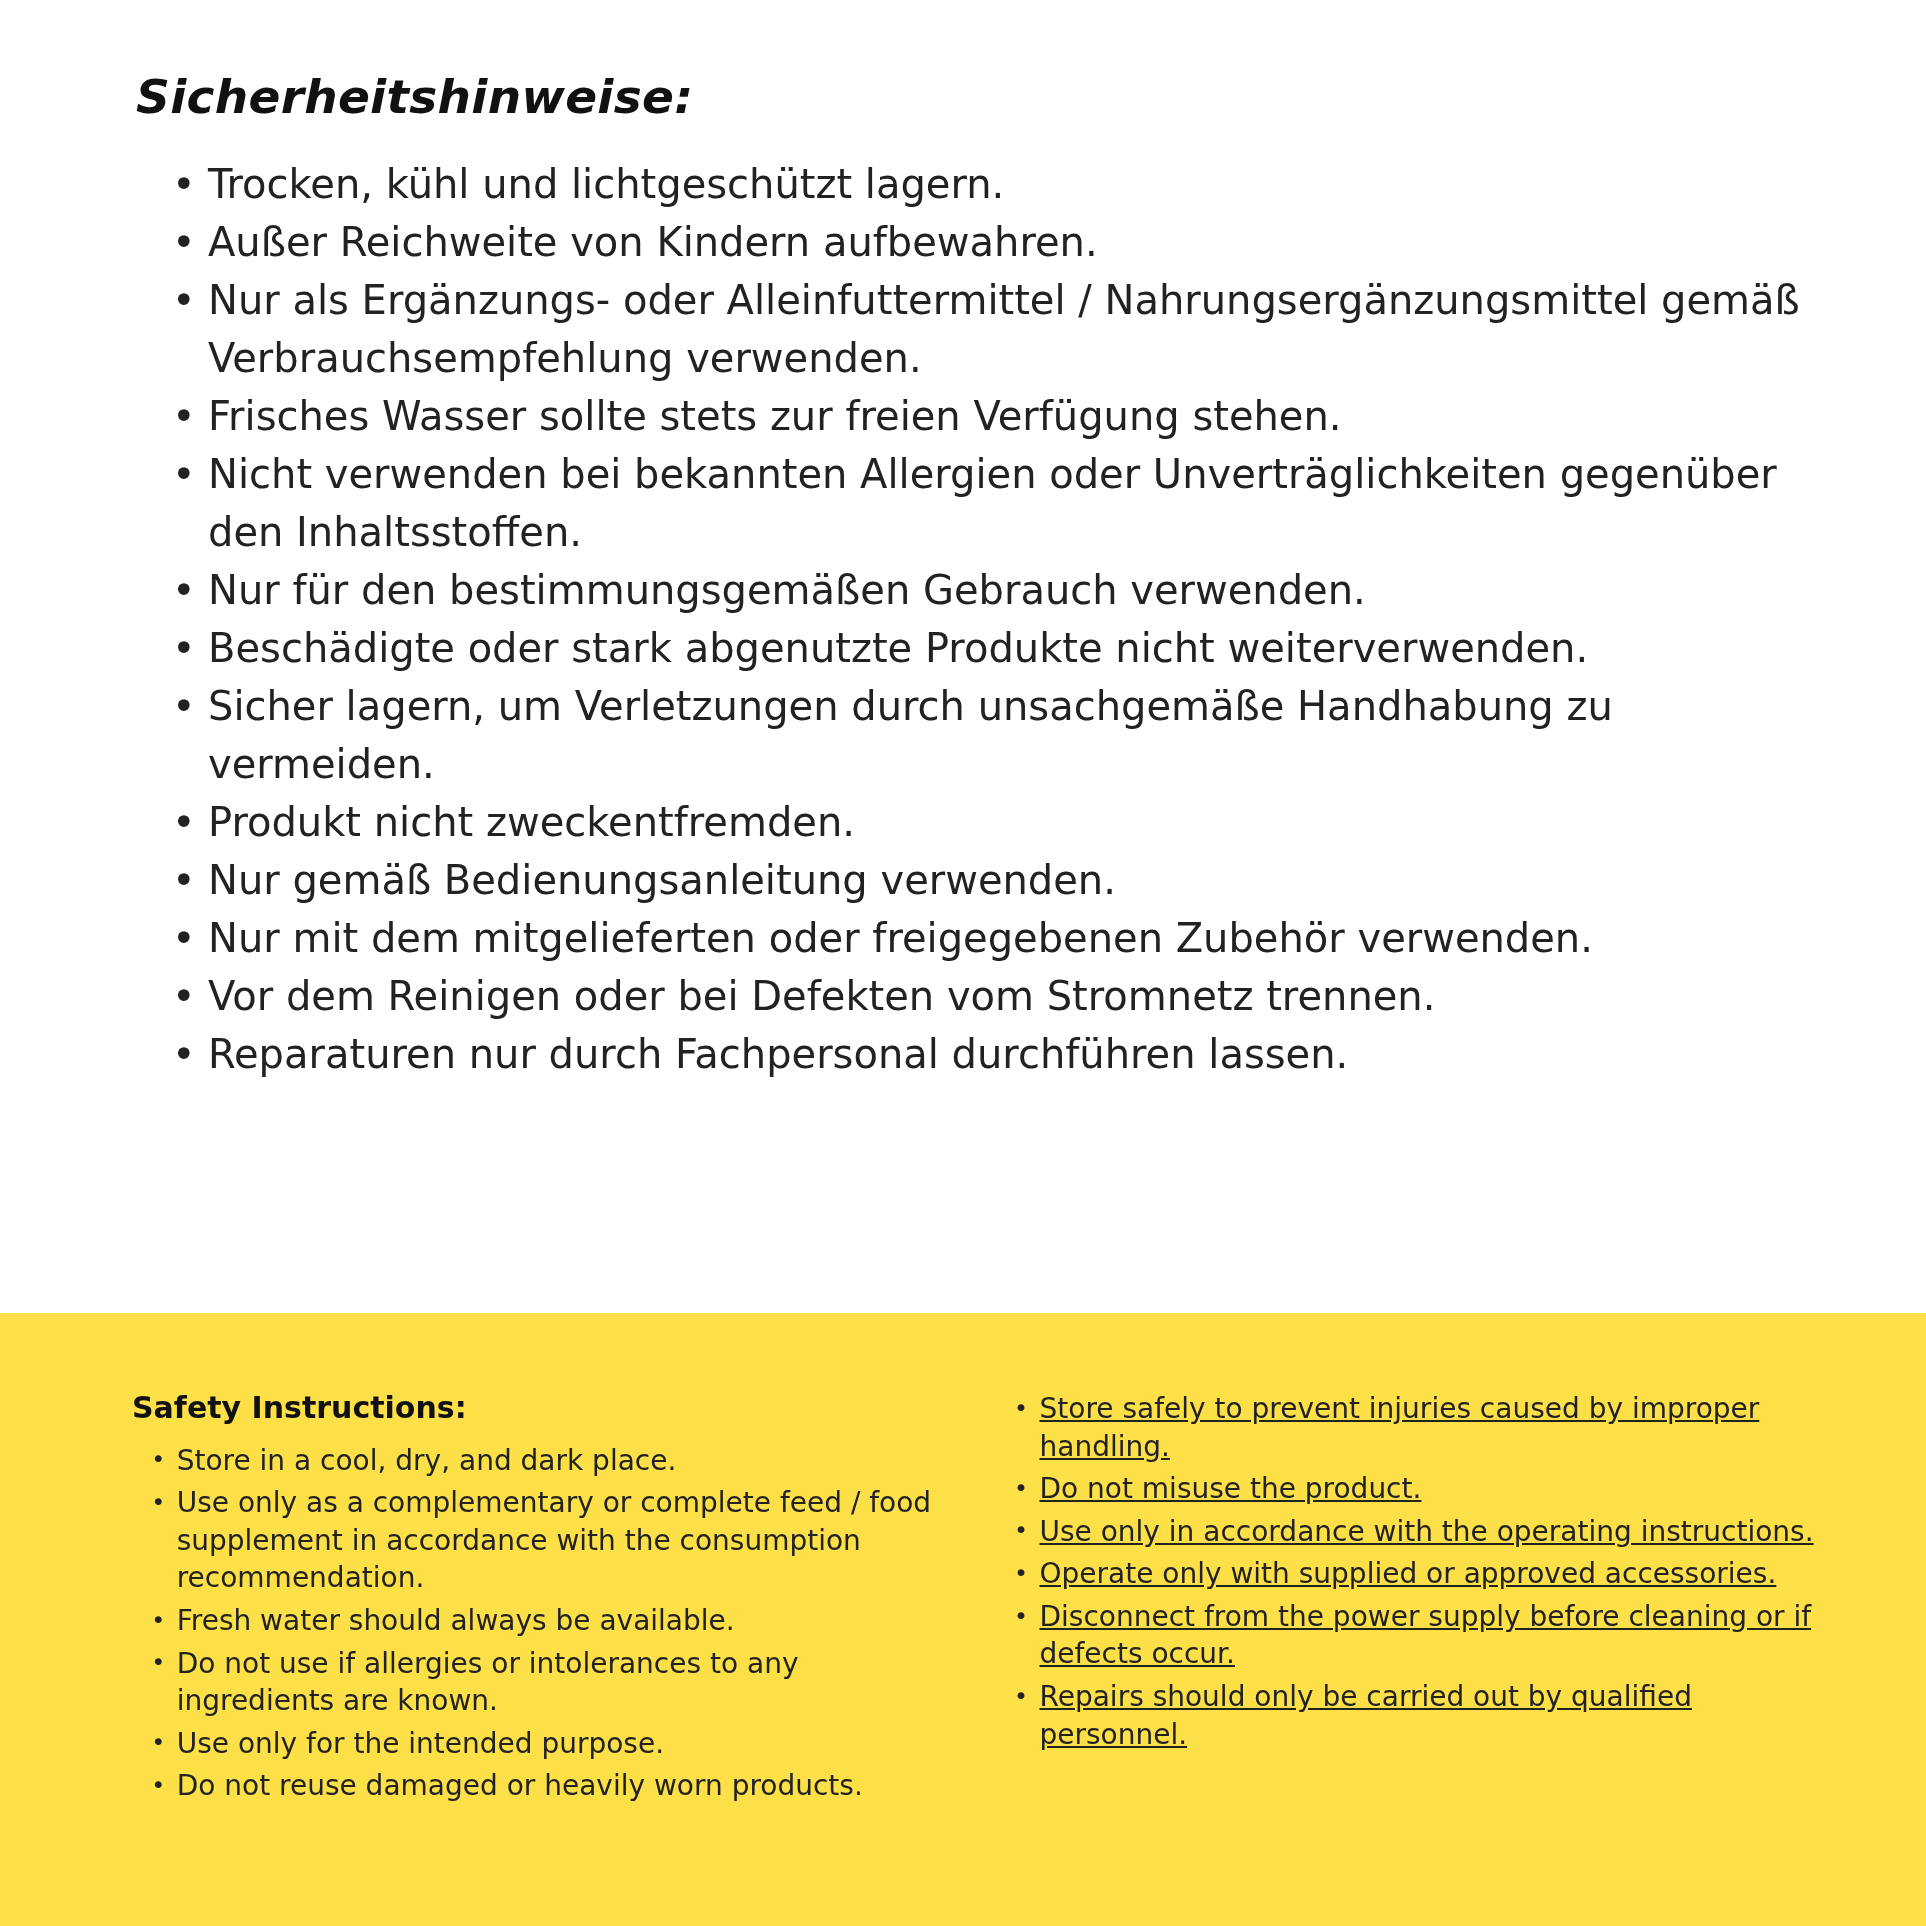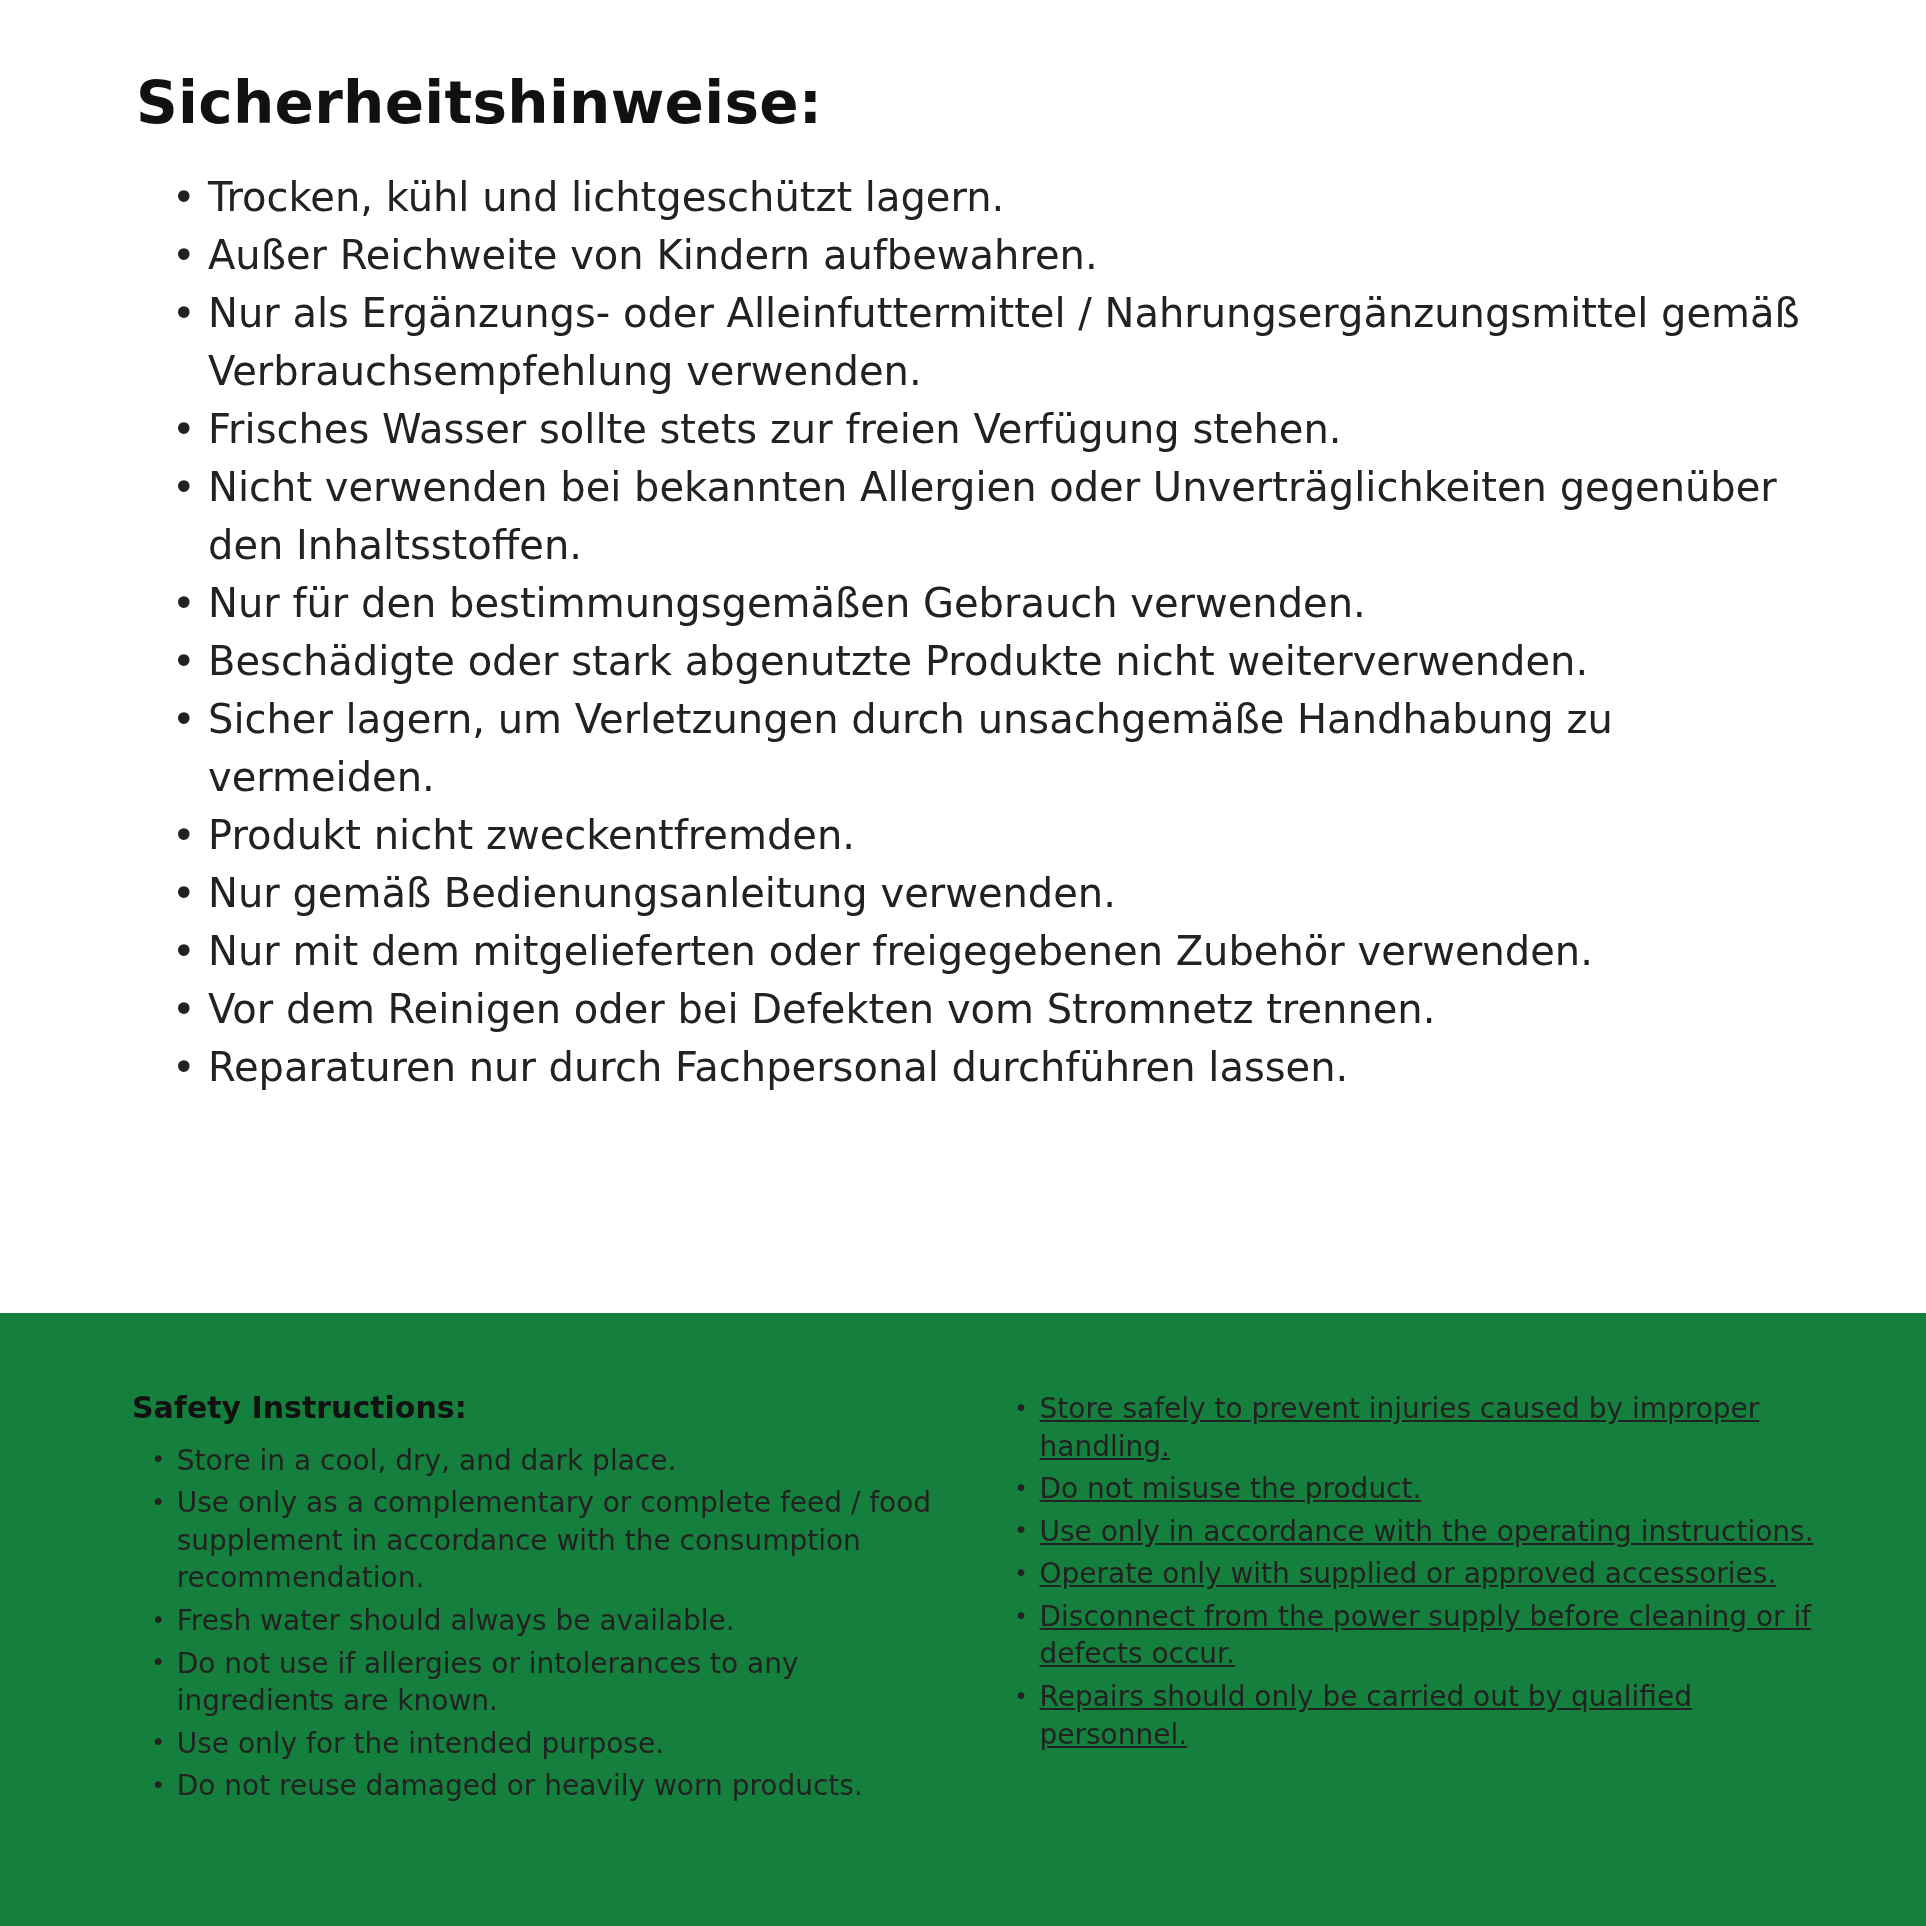--- a/index.html
+++ b/index.html
@@ -15,25 +15,26 @@
     color: #1c1c1c;
     overflow: hidden;
   }
 
   
   .german-section {
     box-sizing: border-box;
     padding: 69px 96px 0 136px;
   }
   .german-title {
-    font-size: 58px;
+    font-size: 47px;
     font-weight: 700;
     color: #111111;
     margin: 0 0 31px 0;
     letter-spacing: 0.3px;
+    font-style: italic;
   }
   .german-list {
     list-style: none;
     margin: 0;
     padding: 0 0 0 32px;
     font-size: 40px;
     line-height: 1.45;
     font-weight: 400;
     color: #222222;
   }
@@ -48,21 +49,21 @@
     left: 3.9px;
   }
 
   
   .english-section {
     position: absolute;
     left: 0;
     top: 1313px;
     width: 1926px;
     height: 613px;
-    background: #15803d;
+    background: #fde047;
     box-sizing: border-box;
     padding: 77px 109px 0 132px;
     display: flex;
     gap: 74px;
   }
   .english-col {
     flex: 1 1 0;
     min-width: 0;
   }
   .english-title {

